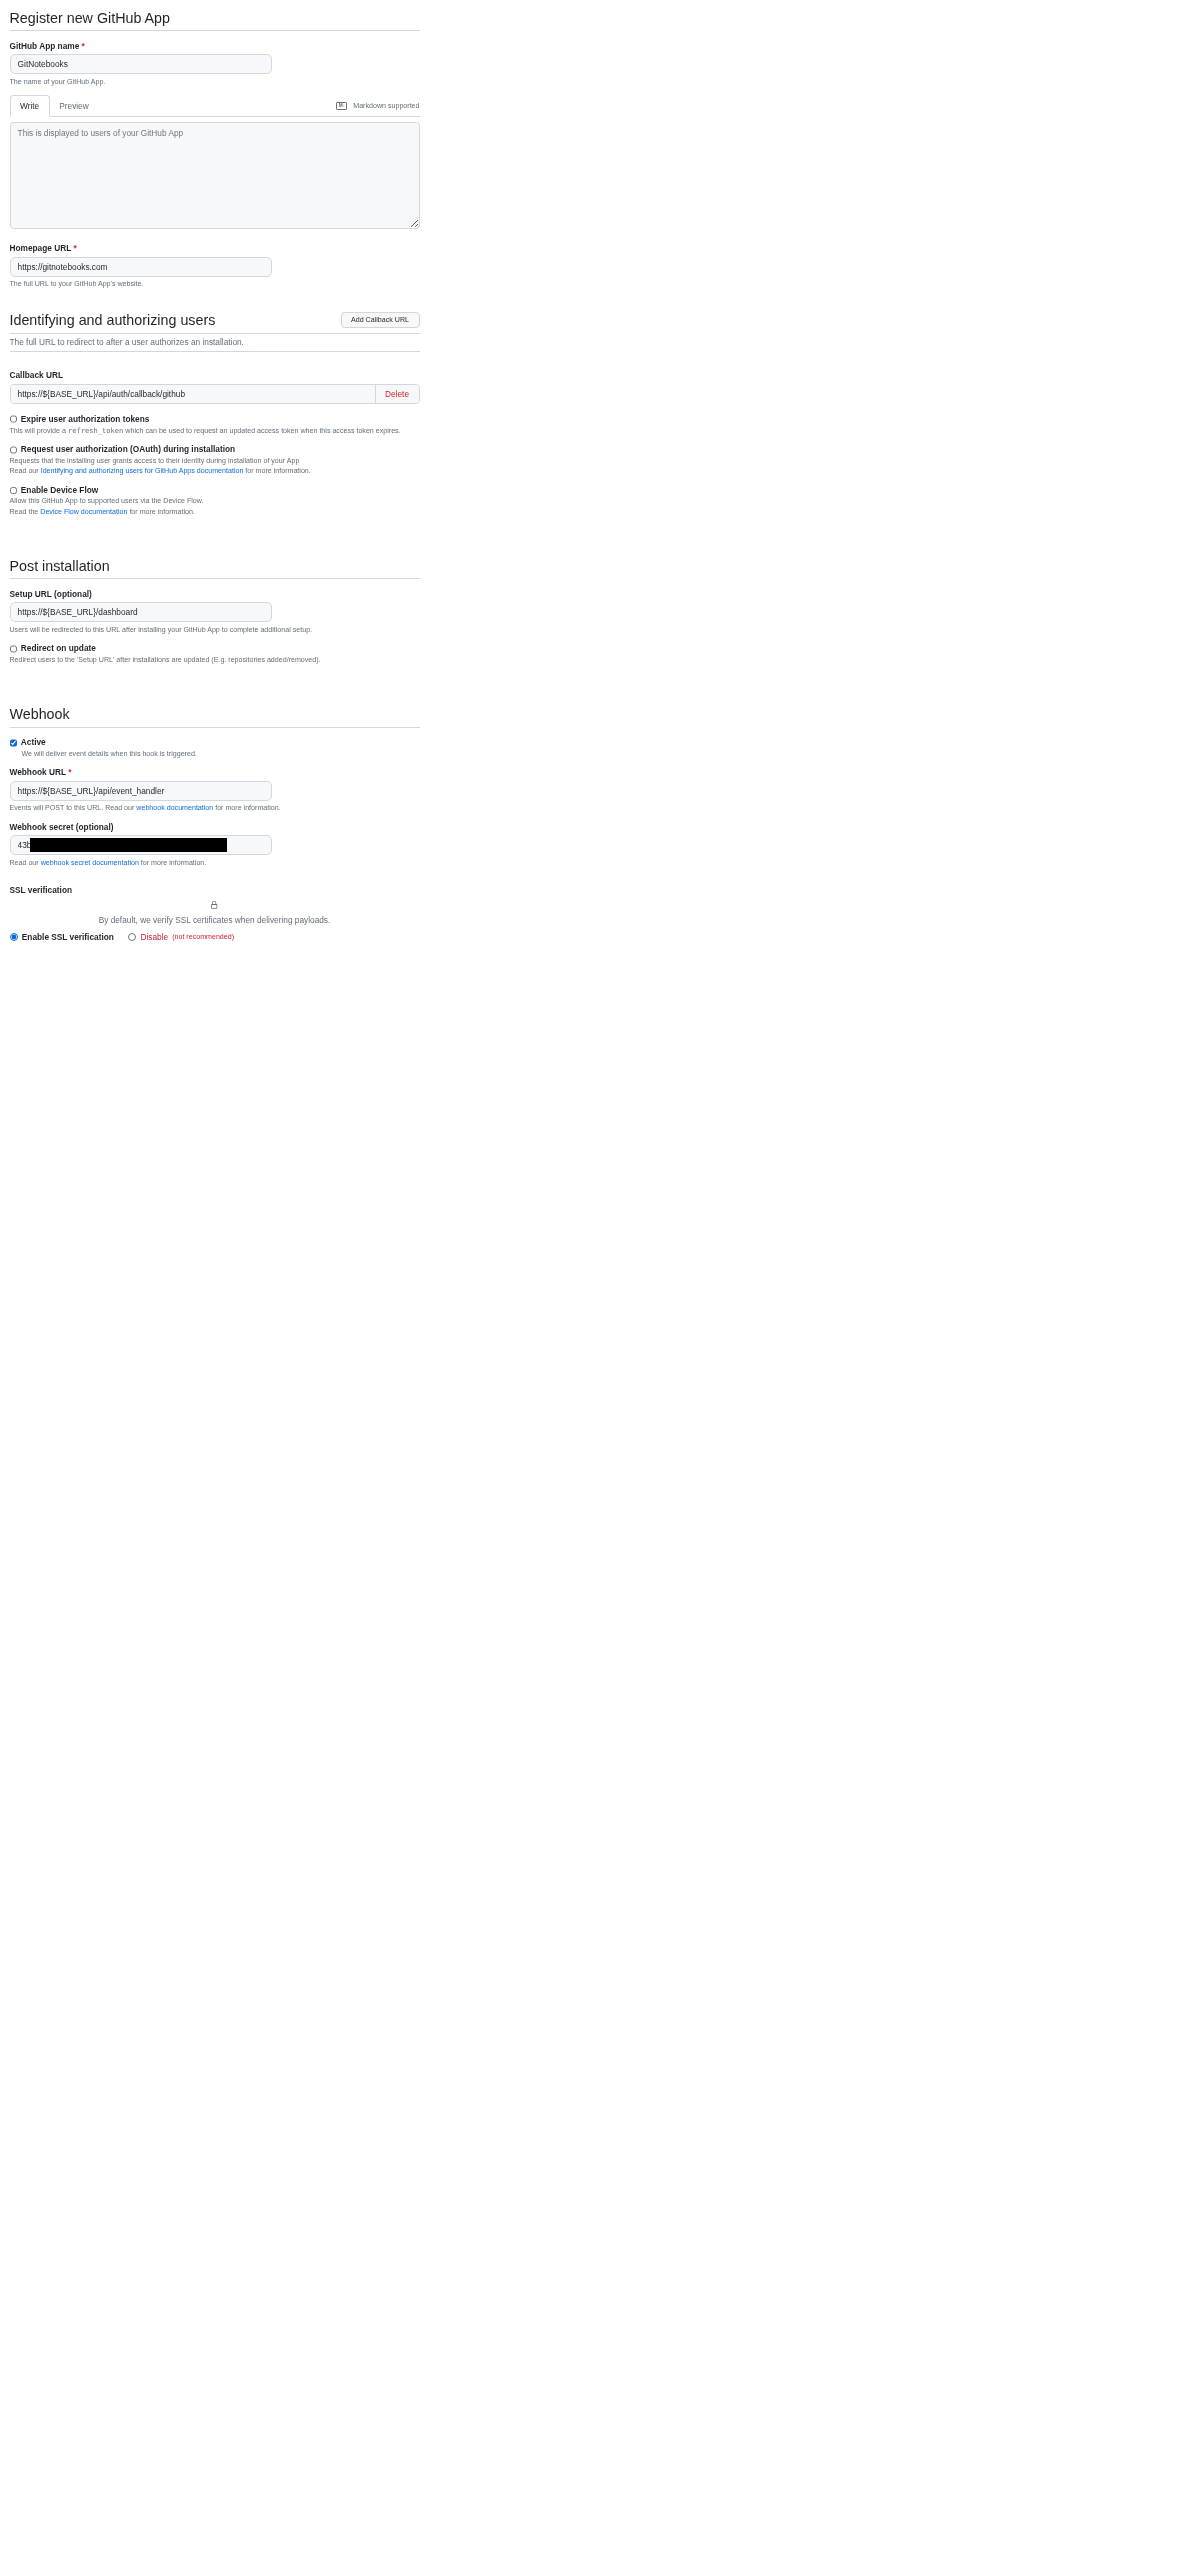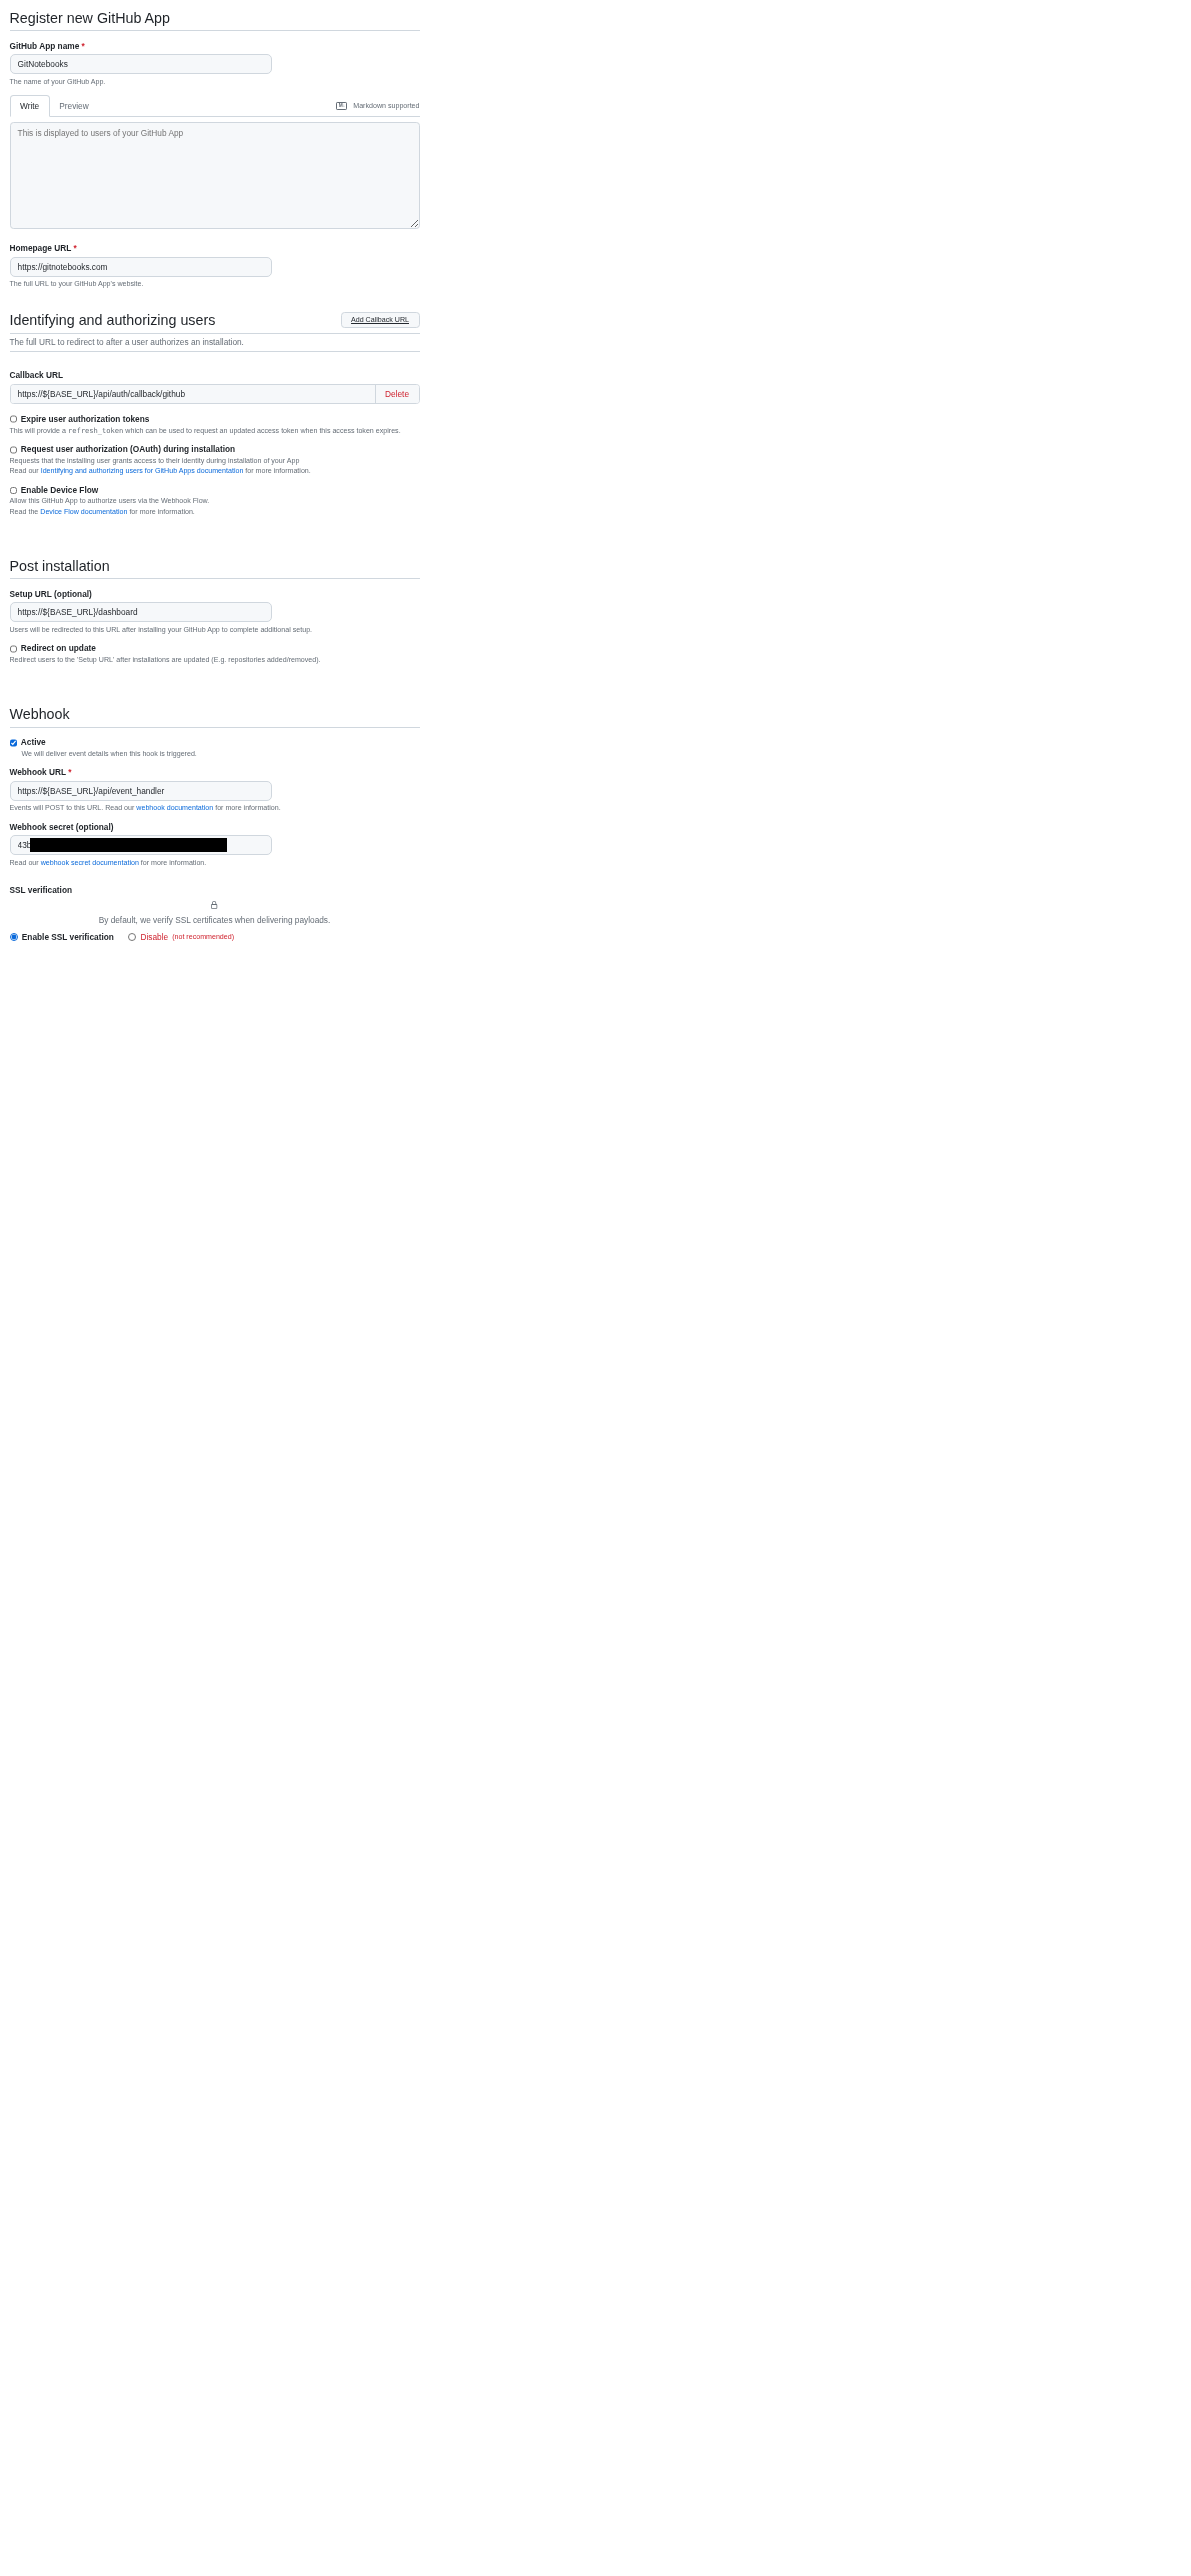--- a/index.html
+++ b/index.html
@@ -119,21 +119,20 @@
     }
     .btn {
       padding: 3px 9.5px;
       font-size: 7.1px;
       font-weight: 500;
       border: 0.6px solid #d0d7de;
       border-radius: 3.6px;
       background-color: #f6f8fa;
       cursor: pointer;
       color: #24292f;
-      text-decoration: underline;
     }
     .checkbox-group {
       margin-bottom: 9.5px;
     }
     .checkbox-row {
       display: flex;
       align-items: flex-start;
       gap: 3.6px;
     }
     .checkbox-row input[type="checkbox"] {
@@ -331,21 +330,21 @@
   <div class="checkbox-help">
     <span>Read our </span><a href="#">Identifying and authorizing users for GitHub Apps documentation</a><span> for more information.</span>
   </div>
 </div>
 
 <div class="checkbox-group">
   <div class="checkbox-row">
     <input type="checkbox" style="">
     <span class="checkbox-label">Enable Device Flow</span>
   </div>
-  <div class="checkbox-help">Allow this GitHub App to authorize users via the Webhook Flow.</div>
+  <div class="checkbox-help">Allow this GitHub App to supported users via the Device Flow.</div>
   <div class="checkbox-help">
     <span>Read the </span><a href="#">Device Flow documentation</a><span> for more information.</span>
   </div>
 </div>
 
 <h2>Post installation</h2>
 
 <div class="form-group">
   <label class="field-label">Setup URL (optional)</label>
   <input type="text" value="https://${BASE_URL}/dashboard" style="">

